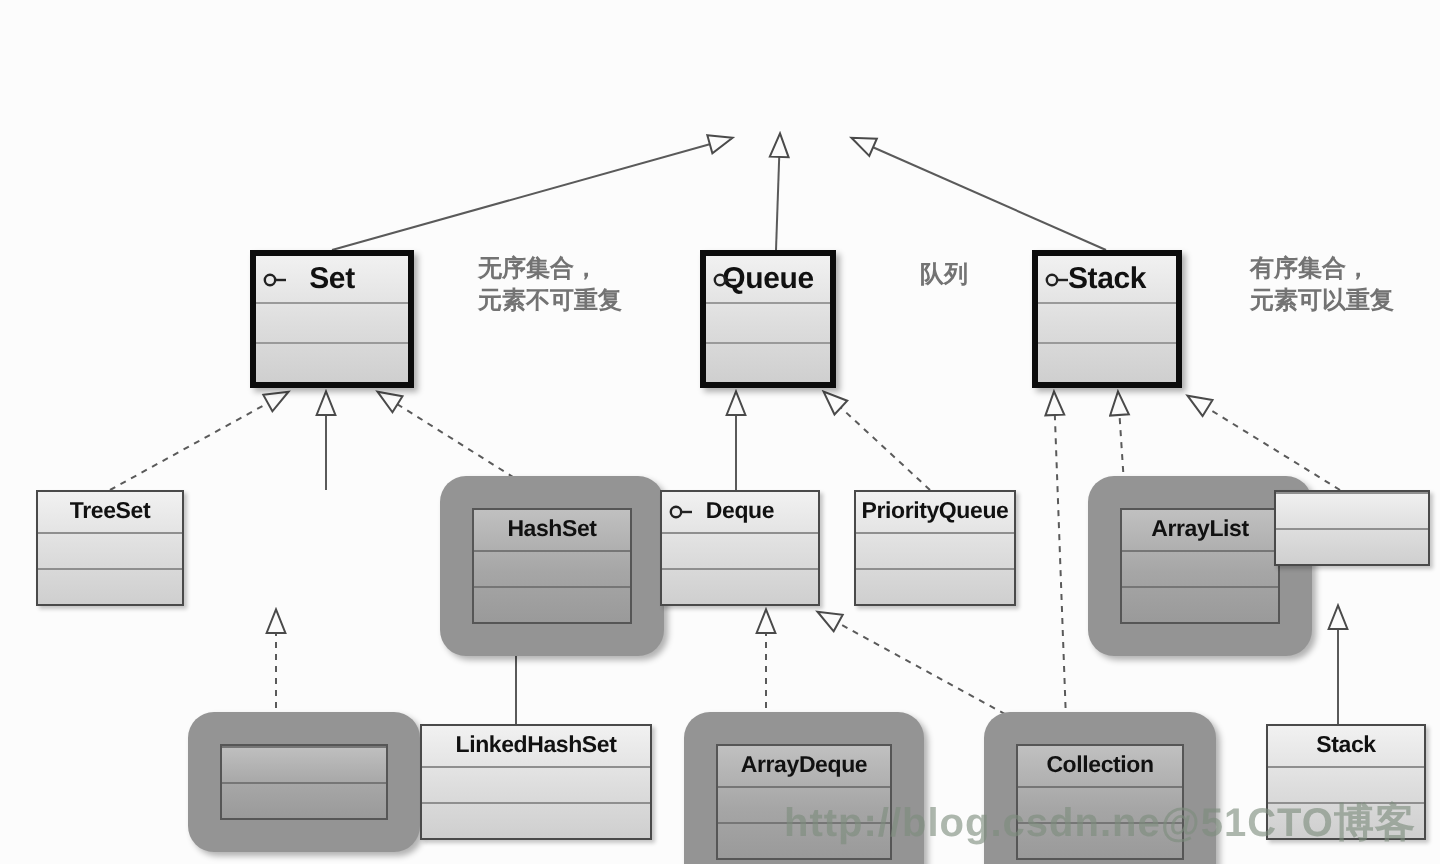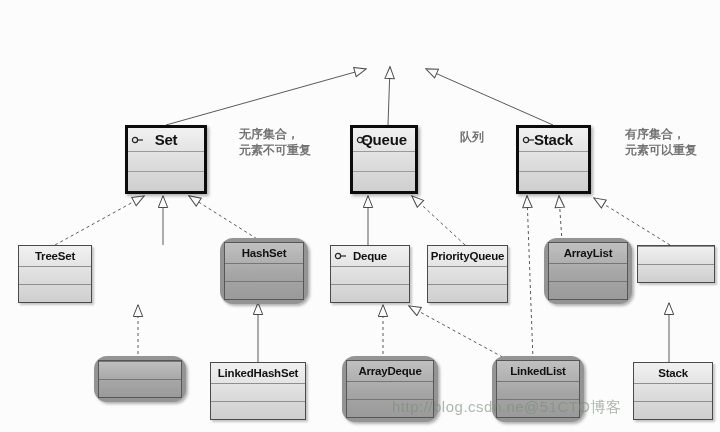--- a/index.html
+++ b/index.html
@@ -24,41 +24,41 @@
   .node .iface { position:absolute; left:3px; top:50%; transform:translateY(-50%); line-height:0; }
   .node .comp { height:17px; border-top:1px solid #8f8f8f; }
 
   
   .node.bold { border:3px solid #0c0c0c; box-shadow:2px 2px 3px rgba(0,0,0,.3); }
   .node.bold .title { height:23px; font-size:15px; }
   .node.bold .comp { height:19px; border-top:1px solid #9a9a9a; }
 
   
   .hl {
-    position:absolute; z-index:2; border-radius:13px; padding:4px;
+    position:absolute; z-index:2; border-radius:13px; padding:16px;
     background:#949494; box-shadow:2px 2px 3px rgba(0,0,0,.3);
   }
   .hl .node {
     position:relative; left:0; top:0; z-index:auto;
     border:1px solid #565656; box-shadow:none;
     background:linear-gradient(180deg,#c0c0c0 0%,#a6a6a6 55%,#9a9a9a 100%);
   }
   .hl .node .comp { border-top:1px solid #767676; }
 
   
   .note {
     position:absolute; z-index:3; font-size:12px; font-weight:bold; color:#737373;
     line-height:1.3; white-space:pre-line;margin-left:27px;
   }
 
   
   .watermark {
     position:absolute; z-index:4; left:392px; top:398px;
-    font-size:15px; letter-spacing:.5px; white-space:nowrap;
-    color:rgba(125,140,125,.62); font-weight:normal;
+    font-size:20px; letter-spacing:.5px; white-space:nowrap;
+    color:rgba(125,140,125,.62); font-weight:bold;
   }
 </style>
 </head>
 <body>
 
 <div class="stage">
 
   <svg class="edges" width="720" height="432">
     <defs>
       <marker id="tri" markerWidth="14" markerHeight="12" refX="12.5" refY="5.5" orient="auto" markerUnits="userSpaceOnUse">
@@ -193,42 +193,42 @@
     <div class="comp"></div>
   </div>
 
   <div class="hl" style="left:94px;top:356px">
     <div class="node" style="width:84px">
       <div class="comp"></div>
       <div class="comp"></div>
     </div>
   </div>
 
-  <div class="node" style="left:210px;top:362px;width:96px">
+  <div class="node" style="left:210px;top:362px;width:116px">
     <div class="title">
         <span>LinkedHashSet</span>
       </div>
     <div class="comp"></div>
     <div class="comp"></div>
   </div>
 
   <div class="hl" style="left:342px;top:356px">
     <div class="node" style="width:88px">
       <div class="title">
           <span>ArrayDeque</span>
         </div>
       <div class="comp"></div>
       <div class="comp"></div>
     </div>
   </div>
 
   <div class="hl" style="left:492px;top:356px">
     <div class="node" style="width:84px">
       <div class="title">
-          <span>LinkedList</span>
+          <span>Collection</span>
         </div>
       <div class="comp"></div>
       <div class="comp"></div>
     </div>
   </div>
 
   <div class="node" style="left:633px;top:362px;width:80px">
     <div class="title">
         <span>Stack</span>
       </div>

